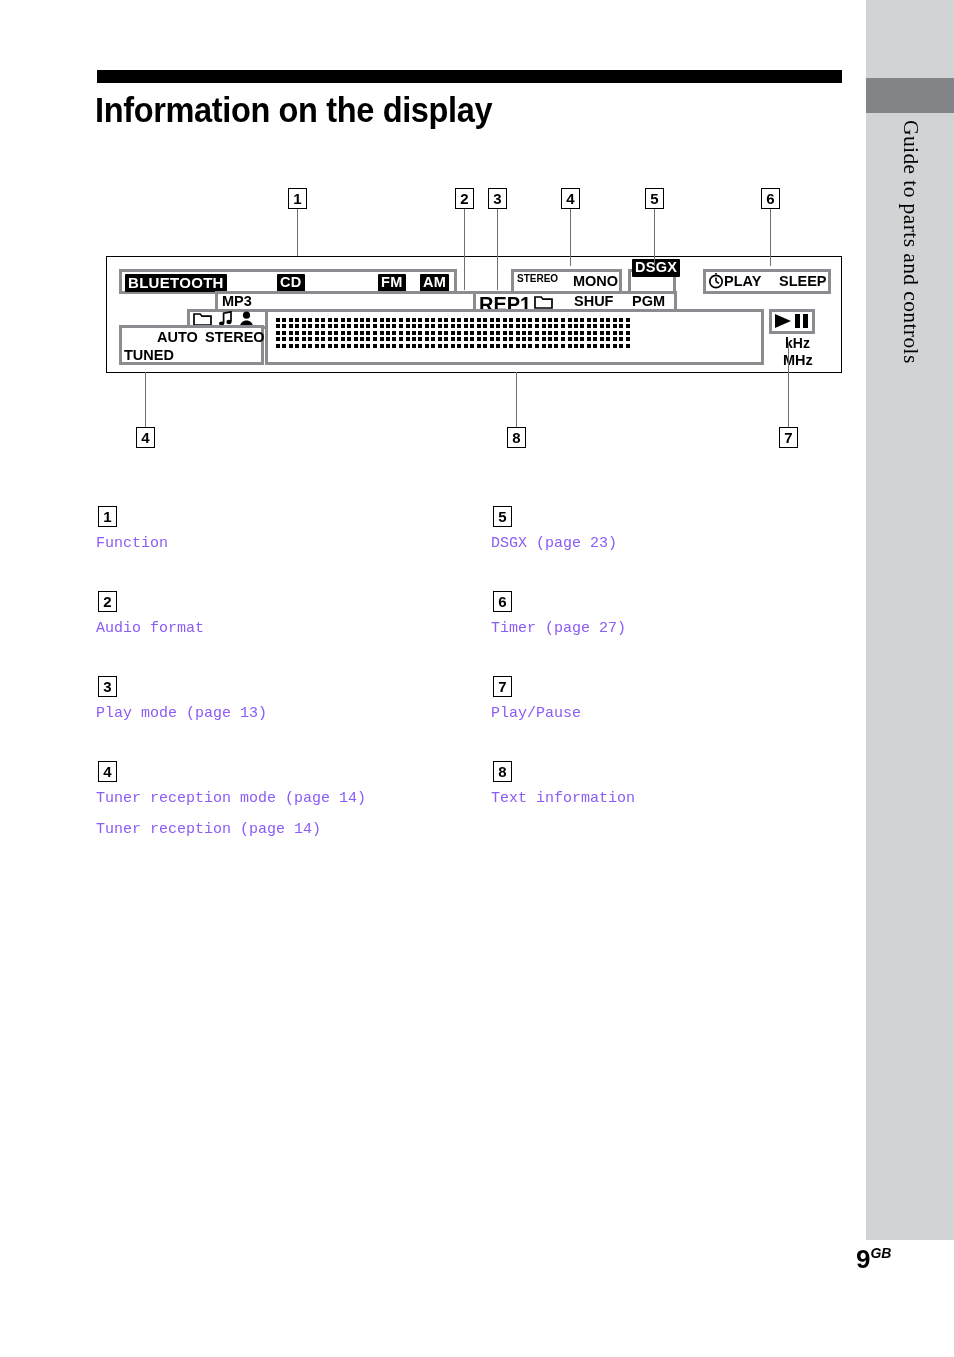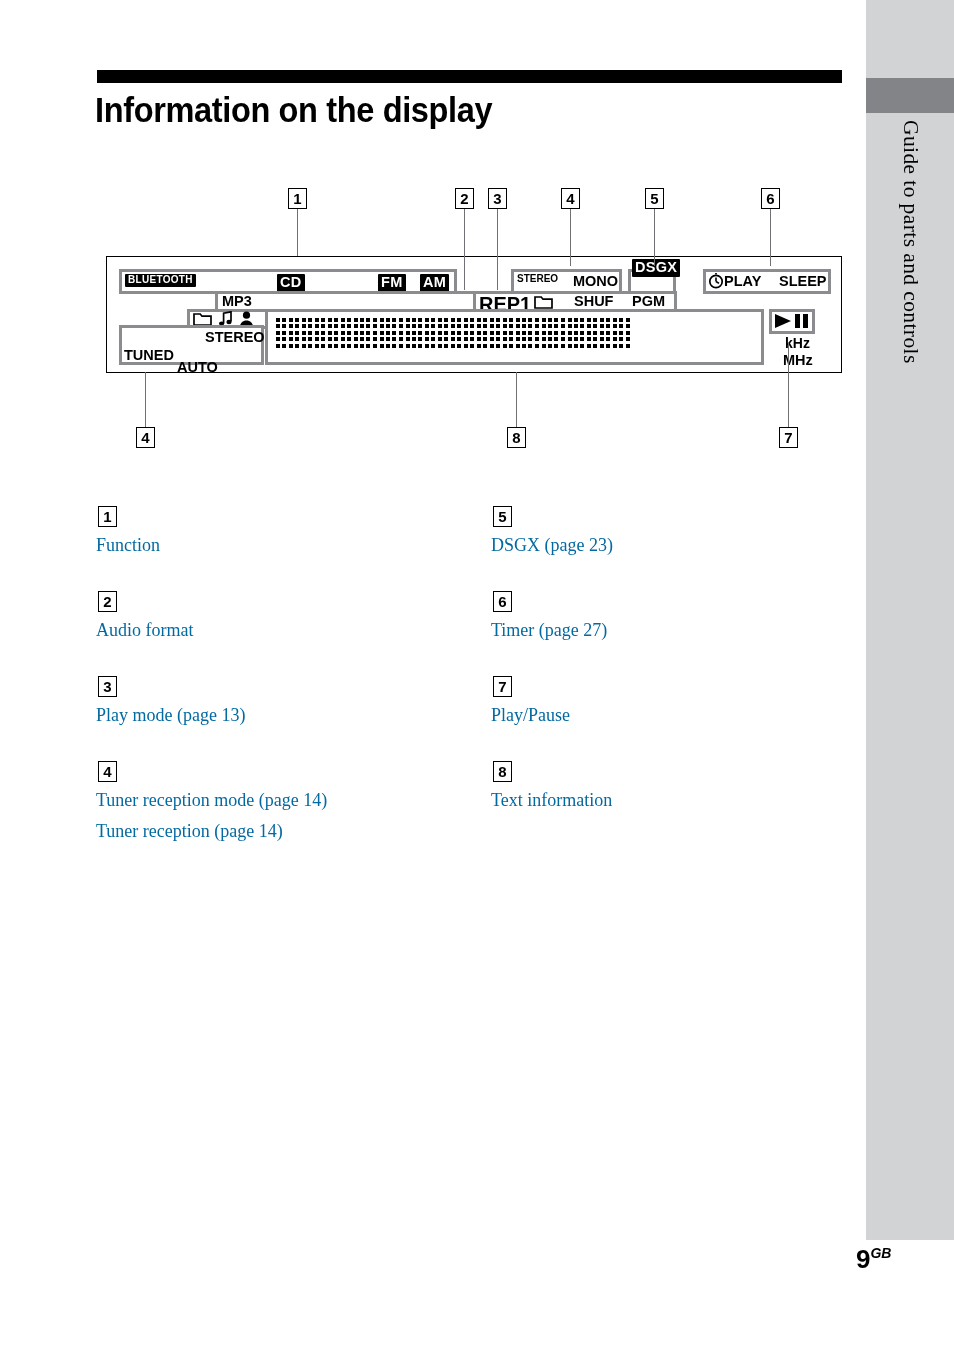--- a/index.html
+++ b/index.html
@@ -74,22 +74,22 @@
 
   
   .ico{position:absolute;}
 
   
   .lgnum{
     position:absolute;width:19px;height:21px;border:1.6px solid #000;background:#fff;
     font-size:15px;font-weight:bold;line-height:19px;text-align:center;box-sizing:border-box;
   }
   .lgtxt{
-    position:absolute;font-size:18px;color:#0369a1;
-    font-family:Liberation Serif, serif;white-space:nowrap;
+    position:absolute;font-size:15px;color:#8b5cf6;
+    font-family:Liberation Mono, monospace;white-space:nowrap;
   }
 
   
   #pagenum{
     position:absolute;left:856px;top:1244px;font-weight:bold;font-size:26px;
   }
   #pagenum sup{font-size:14px;font-style:italic;font-weight:bold;}
 </style>
 </head>
 <body>
@@ -118,21 +118,21 @@
 
 <div class="callout" style="left:645px;top:188px;">5</div>
 <div class="leader" style="left:653.7px;top:209px;height:57px;"></div>
 
 <div class="callout" style="left:761px;top:188px;">6</div>
 <div class="leader" style="left:769.7px;top:209px;height:57px;"></div>
 
 <div id="display-panel">
 
   <div class="gbox" style="left:12px;top:12px;width:338px;height:25px;"></div>
-  <div class="seg inv" style="left:18px;top:17px;font-size:10px;letter-spacing:.3px;">BLUETOOTH</div>
+  <div class="seg inv" style="left:18px;top:17px;font-size:15px;letter-spacing:.3px;">BLUETOOTH</div>
   <div class="seg inv" style="left:170px;top:17px;font-size:14.5px;letter-spacing:.3px;">CD</div>
   <div class="seg inv" style="left:271px;top:17px;font-size:14.5px;letter-spacing:.3px;">FM</div>
   <div class="seg inv" style="left:313px;top:17px;font-size:14.5px;letter-spacing:.3px;">AM</div>
 
   <div class="gbox" style="left:404px;top:12px;width:111px;height:25px;"></div>
   <div class="seg" style="left:410px;top:17px;font-size:10px;">STEREO</div>
   <div class="seg" style="left:466px;top:17px;font-size:14.5px;">MONO</div>
 
   <div class="gbox" style="left:521px;top:12px;width:48px;height:25px;"></div>
   <div class="seg inv" style="left:525px;top:2px;font-size:14.5px;letter-spacing:.3px;">DSGX</div>
@@ -166,21 +166,21 @@
     <path d="M5.6 12.2V2.2L13 0.8v9.6" fill="none" stroke="#000" stroke-width="1.7"></path>
     <ellipse cx="3.6" cy="12.6" rx="2.6" ry="2.2" fill="#000"></ellipse>
     <ellipse cx="11" cy="11" rx="2.6" ry="2.2" fill="#000"></ellipse>
   </svg>
   <svg class="ico" style="left:132px;top:54px;" width="15" height="16" viewBox="0 0 15 16">
     <circle cx="7.5" cy="4.2" r="3.6" fill="#000"></circle>
     <path d="M1 16c0-4.2 2.9-6.6 6.5-6.6S14 11.8 14 16z" fill="#000"></path>
   </svg>
 
   <div class="gbox" style="left:12px;top:68px;width:145px;height:40px;"></div>
-  <div class="seg" style="left:70px;top:73px;font-size:14.5px;margin-top:30px;">AUTO</div>
+  <div class="seg" style="left:50px;top:73px;font-size:14.5px;">AUTO</div>
   <div class="seg" style="left:98px;top:73px;font-size:14.5px;">STEREO</div>
   <div class="seg" style="left:17px;top:91px;font-size:14.5px;">TUNED</div>
 
   <div class="gbox" id="dotmatrix-box" style="left:158px;top:52px;width:499px;height:56px;">
       <div class="dmcell" style="left: 8px; top: 6px;">
         <i></i>
         <i></i>
         <i></i>
         <i></i>
         <i></i>

